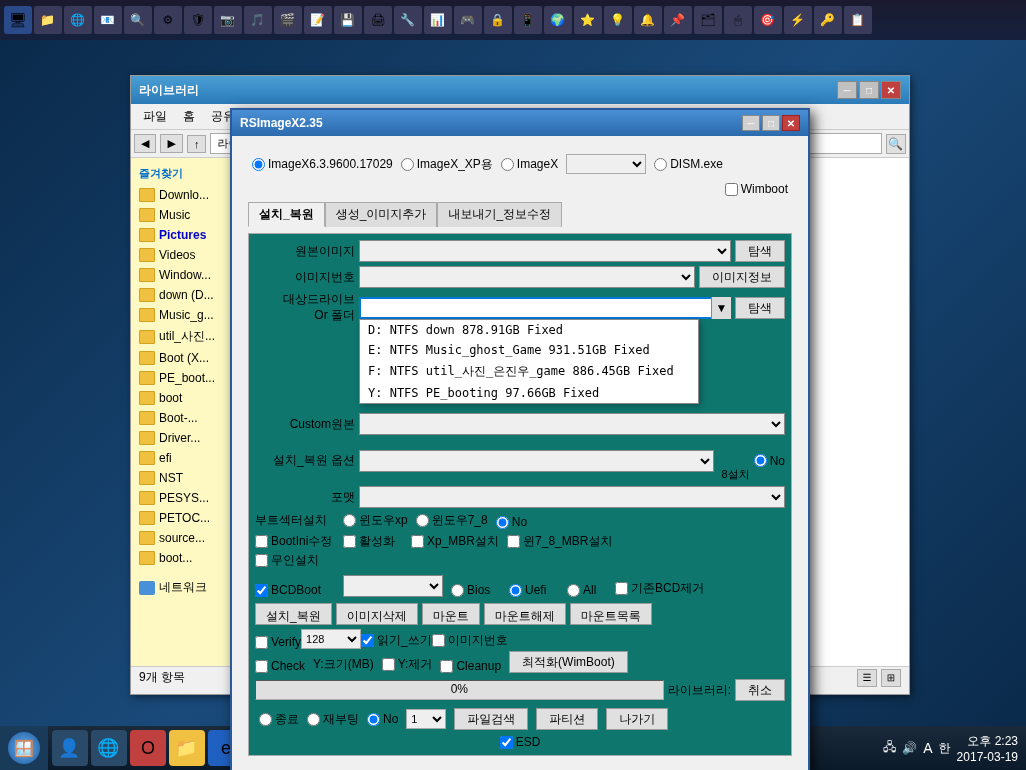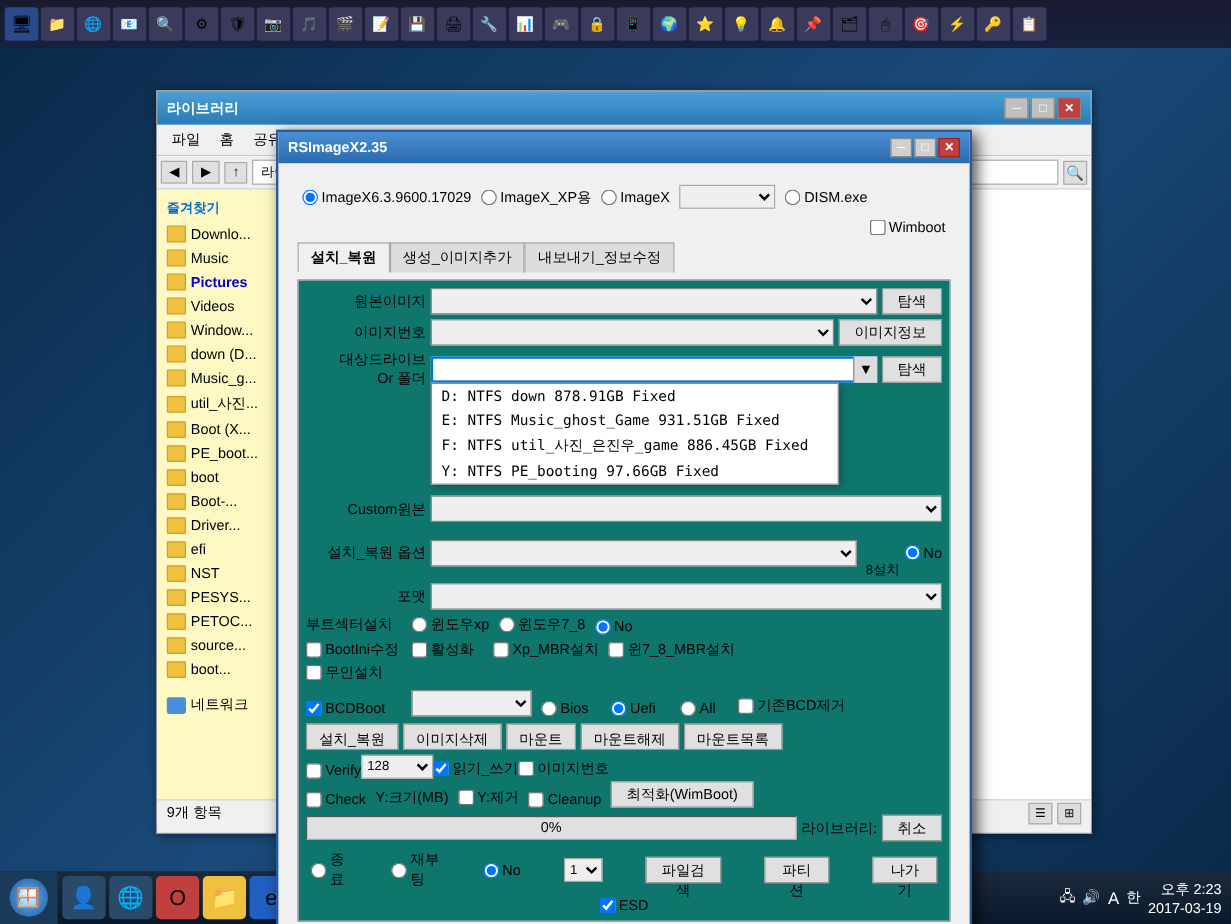--- a/index.html
+++ b/index.html
@@ -477,21 +477,21 @@
           <div style="display:flex;align-items:center;gap:4px;">
             <div class="rs-progress-bar-outer" style="flex:1;position:relative;">
               <div class="rs-progress-bar-inner" style="width:0%;"></div>
               <span class="rs-progress-label">0%</span>
             </div>
             <span>라이브러리:</span>
             <button class="rs-btn">취소</button>
           </div>
         </div>
 
-        <div class="rs-status-row" style="margin-top:4px;gap:36px;">
+        <div class="rs-status-row" style="margin-top:4px;">
           <label class="rs-checkbox-label">
             <input type="radio" name="after_action" style=""> 
               <span>종료</span>
           </label>
           <label class="rs-checkbox-label">
             <input type="radio" name="after_action" style=""> 
               <span>재부팅</span>
           </label>
           <label class="rs-checkbox-label">
             <input type="radio" name="after_action" checked="" style=""> 

